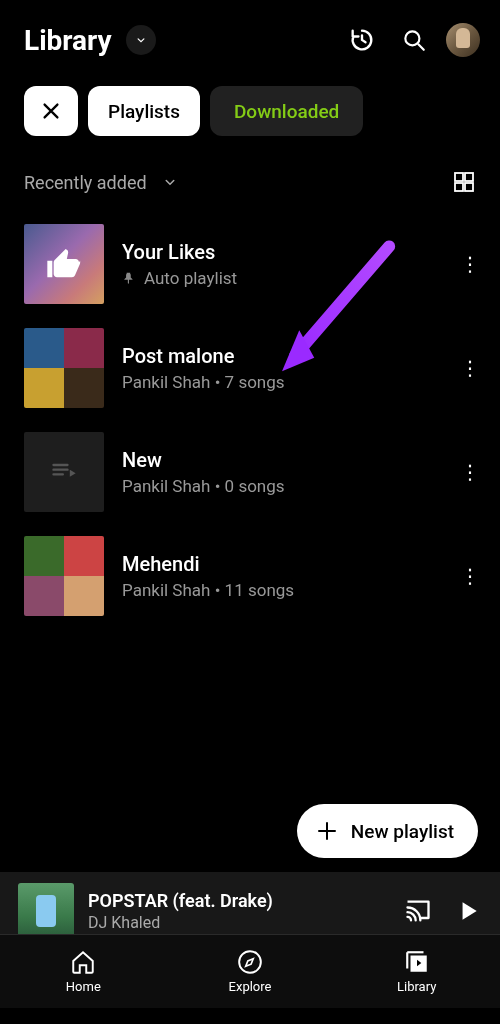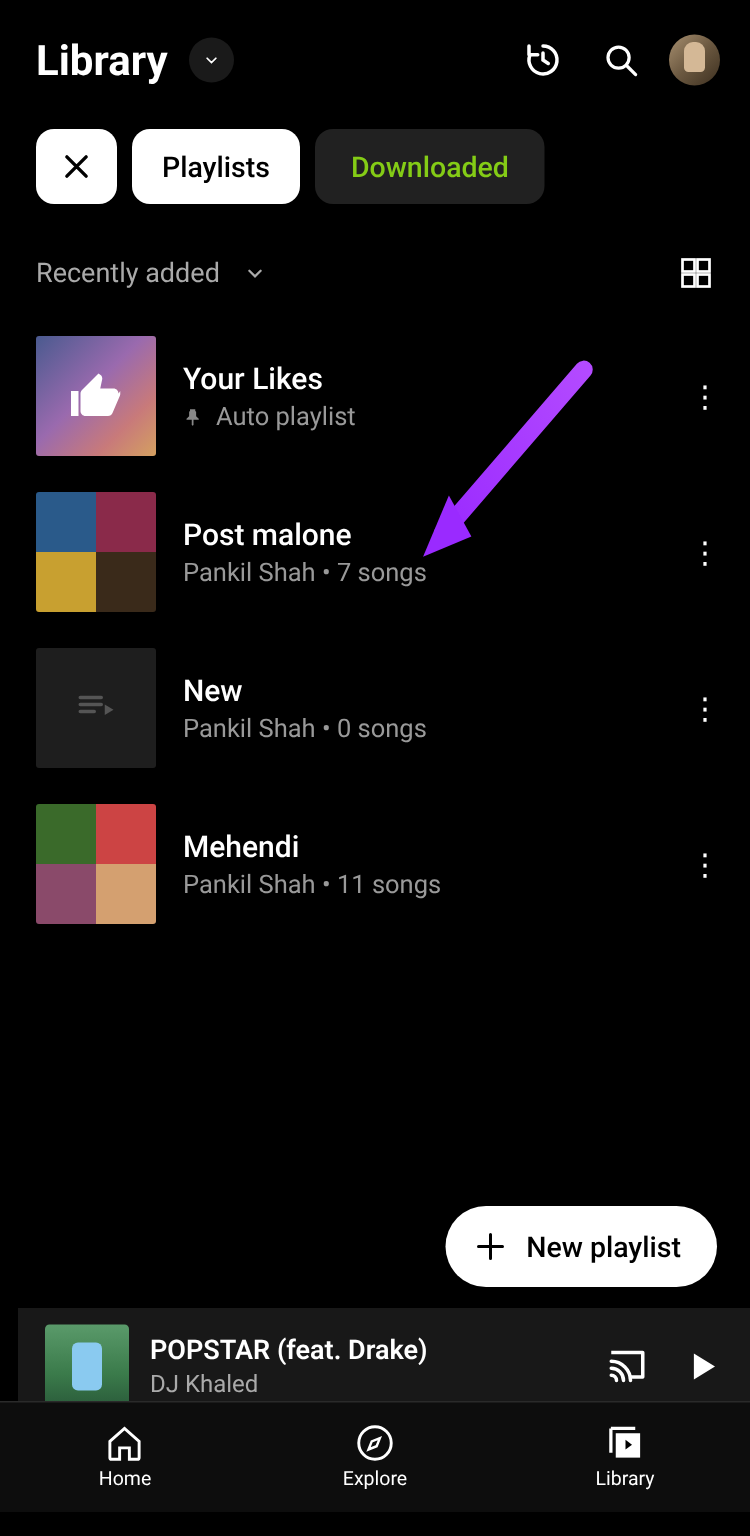--- a/index.html
+++ b/index.html
@@ -105,21 +105,21 @@
   }
   .fab {
     position:absolute; right:22px; bottom:166px;
     background:#fff; color:#000000;
     height:54px; border-radius:27px;
     display:flex; align-items:center; gap:12px;
     padding: 0 24px 0 18px;
     font-size:19px; font-weight:500;
   }
   .now-playing {
-    position:absolute; left:12px; right:0; bottom:74px;
+    position:absolute; left:0; right:0; bottom:74px;
     height:78px; background:#181818;
     display:flex; align-items:center; gap:14px;
     padding: 0 14px 0 18px;
   }
   .np-thumb {
     width:56px; height:56px; border-radius:3px;
     background: linear-gradient(180deg,#5a9a6a 0%, #3a7a4a 60%, #2a5a3a 100%);
     position:relative;
   }
   .np-thumb::after{

